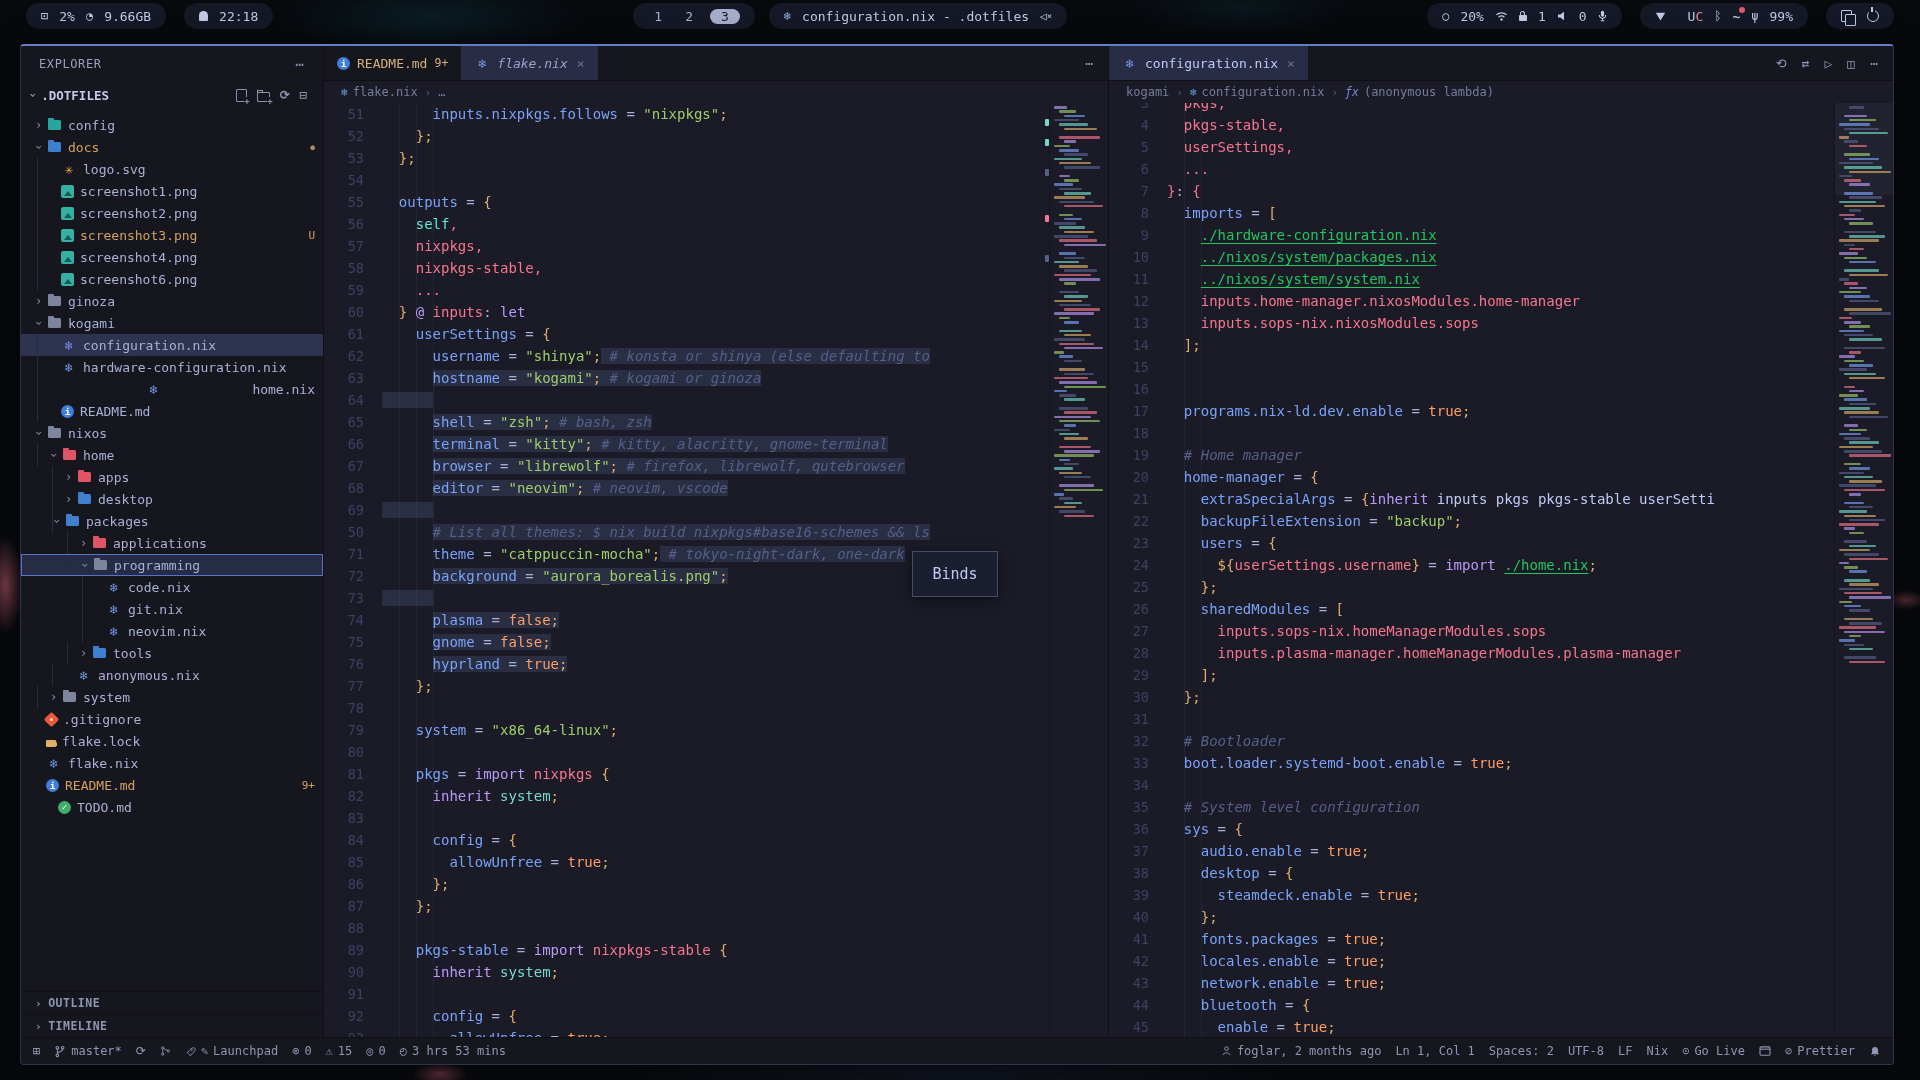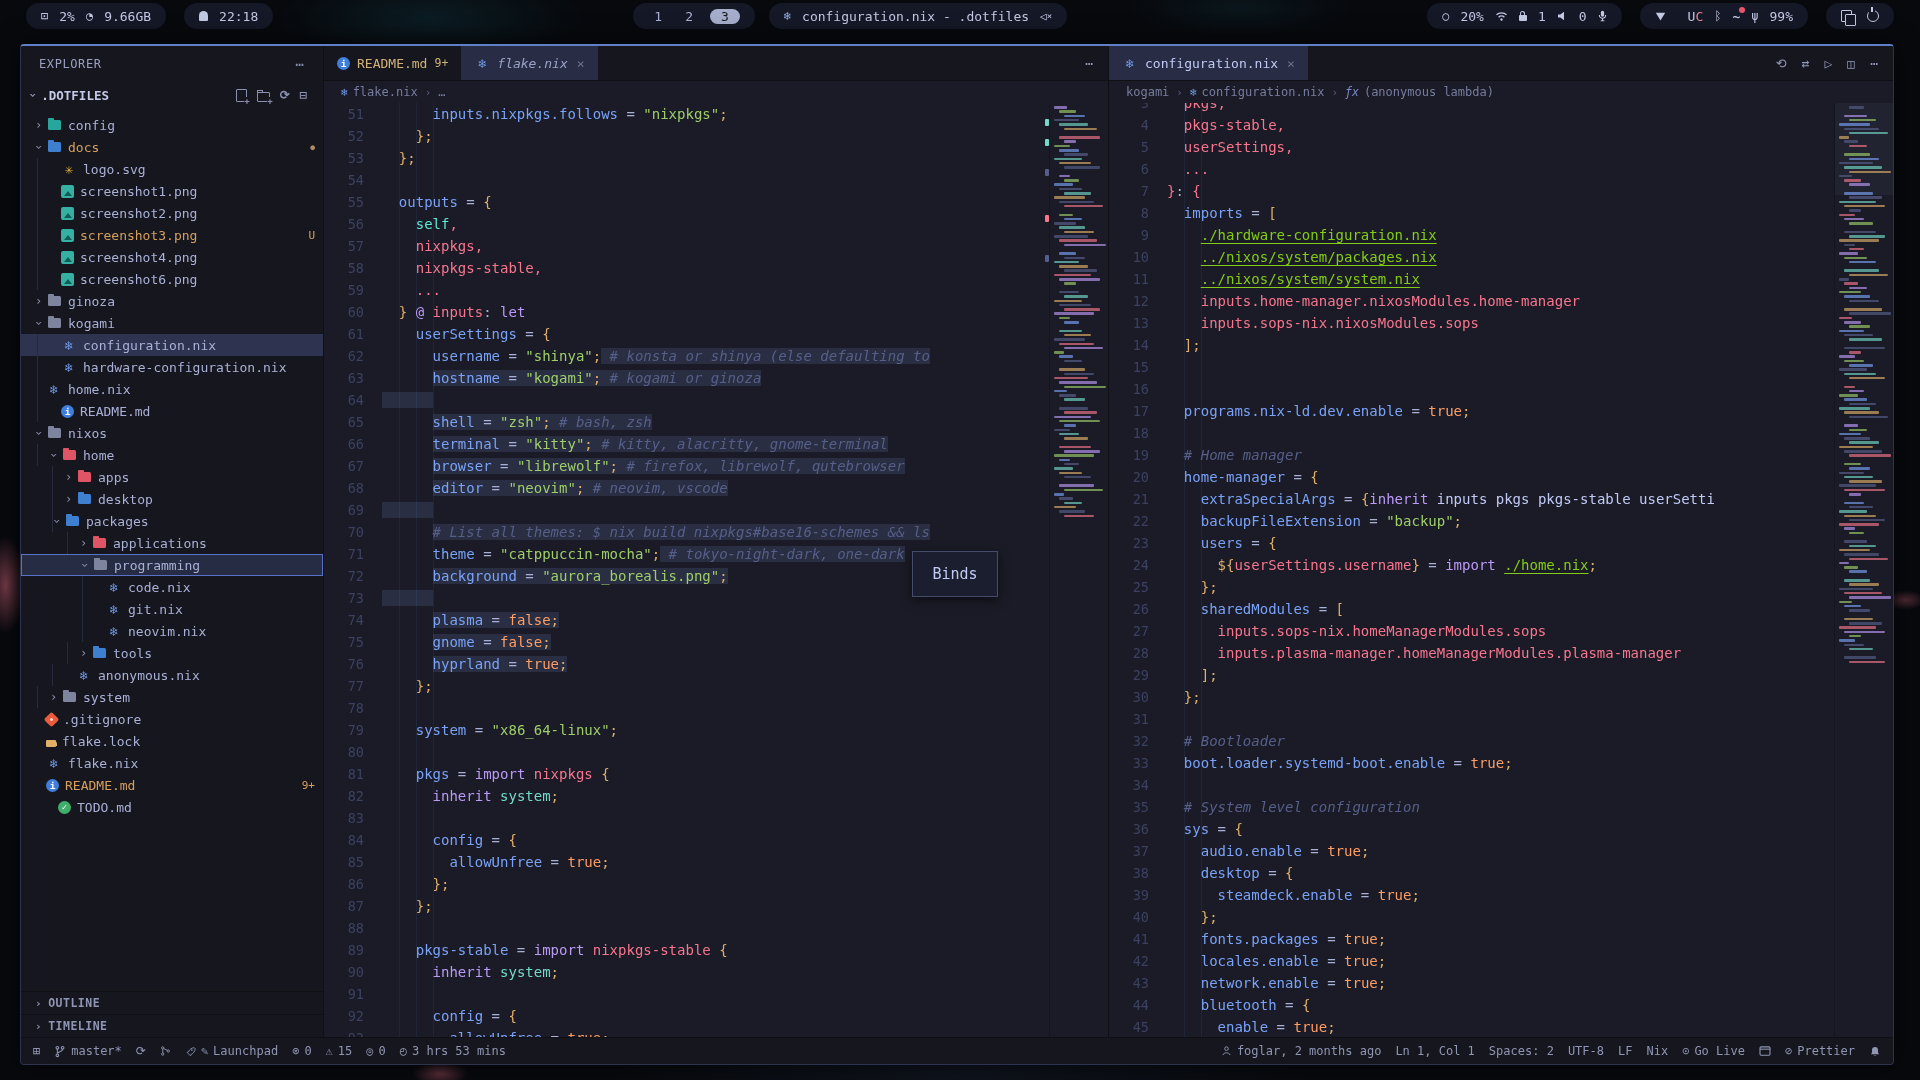--- a/index.html
+++ b/index.html
@@ -111,21 +111,21 @@
   .code{flex:1;position:relative;overflow:hidden;font-size:14px;line-height:22px;}
   .lines{position:absolute;left:0;top:0;right:58px;}
   .rightg .lines{top:-11px;}
   .cl{display:flex;height:22px;white-space:pre;}
   .ln{width:40px;text-align:right;padding-right:18px;color:#3b4261;flex:none;font-size:13.5px;}
   .guide{position:absolute;top:0;bottom:0;width:1px;background:#20263a;}
   .s-wh{color:#c0caf5;} .s-id{color:#7aa2f7;} .s-str{color:#9ece6a;} .s-y{color:#e0af68;}
   .s-red{color:#f7768e;} .s-or{color:#ff9e64;} .s-kw{color:#bb9af7;}
   .s-cmt{color:#565f89;font-style:italic;} .s-dim{color:#5eead4;} .s-teal{color:#73daca;}
   .s-pun{color:#a9b1d6;}
-  .s-link{color:#84cc16;text-decoration:underline;text-underline-offset:3px;}
+  .s-link{color:#22c55e;text-decoration:underline;text-underline-offset:3px;}
   .hl{background:rgba(130,160,230,.15);}
   .minimap{position:absolute;top:0;right:0;width:58px;bottom:0;background:#1a1b26;border-left:1px solid #15151d;overflow:hidden;}
   .mline{position:absolute;height:2.6px;border-radius:1px;opacity:.65;}
   .mm-slider{position:absolute;left:0;right:0;background:rgba(192,202,245,.05);}
   .ruler-mark{position:absolute;width:4px;height:7px;right:59px;border-radius:1px;}
   .binds{position:absolute;left:588px;top:448px;width:84px;height:44px;background:#1b1e2e;
     border:1px solid #454b6b;display:flex;align-items:center;justify-content:center;color:#c0caf5;
     font-size:15px;box-shadow:0 3px 10px rgba(0,0,0,.55);z-index:5;}
   
   .statusbar{height:26px;background:#16161e;border-top:1px solid #0f0f14;display:flex;align-items:center;
@@ -288,21 +288,21 @@
           <div class="row sel has-guide" style="padding-left: 25px; --g: 16px;">
             <span class="chev"></span>
             <span class="fi fi-nix"></span>
             <span class="lbl">configuration.nix</span>
           </div>
           <div class="row has-guide" style="padding-left: 25px; --g: 16px;">
             <span class="chev"></span>
             <span class="fi fi-nix"></span>
             <span class="lbl">hardware-configuration.nix</span>
           </div>
-          <div class="row has-guide" style="padding-left: 10px; --g: 16px;">
+          <div class="row has-guide" style="padding-left: 25px; justify-content: space-between; --g: 16px;">
             <span class="chev"></span>
             <span class="fi fi-nix"></span>
             <span class="lbl">home.nix</span>
           </div>
           <div class="row has-guide" style="padding-left: 25px; --g: 16px;">
             <span class="chev"></span>
             <span class="fi fi-info"></span>
             <span class="lbl">README.md</span>
           </div>
           <div class="row" style="padding-left: 10px;">
@@ -452,21 +452,21 @@
             <div class="cl"><span class="ln">60</span><span><span class="s-wh">  </span><span class="s-y">}</span><span class="s-kw"> @ </span><span class="s-red">inputs</span><span class="s-pun">:</span><span class="s-kw"> let</span></span></div>
             <div class="cl"><span class="ln">61</span><span><span class="s-wh">    </span><span class="s-id">userSettings</span><span class="s-pun"> = </span><span class="s-y">{</span></span></div>
             <div class="cl"><span class="ln">62</span><span><span class="s-wh">      </span><span class="s-id">username</span><span class="s-pun"> = </span><span class="s-str">"shinya"</span><span class="s-y">;</span><span class="s-cmt hl"> # konsta or shinya (else defaulting to</span></span></div>
             <div class="cl"><span class="ln">63</span><span><span class="s-wh">      </span><span class="s-id hl">hostname</span><span class="s-pun hl"> = </span><span class="s-str hl">"kogami"</span><span class="s-y hl">;</span><span class="s-cmt hl"> # kogami or ginoza</span></span></div>
             <div class="cl"><span class="ln">64</span><span><span class="s-wh hl">      </span></span></div>
             <div class="cl"><span class="ln">65</span><span><span class="s-wh">      </span><span class="s-id hl">shell</span><span class="s-pun hl"> = </span><span class="s-str hl">"zsh"</span><span class="s-y hl">;</span><span class="s-cmt hl"> # bash, zsh</span></span></div>
             <div class="cl"><span class="ln">66</span><span><span class="s-wh">      </span><span class="s-id hl">terminal</span><span class="s-pun hl"> = </span><span class="s-str hl">"kitty"</span><span class="s-y hl">;</span><span class="s-cmt hl"> # kitty, alacritty, gnome-terminal</span></span></div>
             <div class="cl"><span class="ln">67</span><span><span class="s-wh">      </span><span class="s-id hl">browser</span><span class="s-pun hl"> = </span><span class="s-str hl">"librewolf"</span><span class="s-y hl">;</span><span class="s-cmt hl"> # firefox, librewolf, qutebrowser</span></span></div>
             <div class="cl"><span class="ln">68</span><span><span class="s-wh">      </span><span class="s-id hl">editor</span><span class="s-pun hl"> = </span><span class="s-str hl">"neovim"</span><span class="s-y hl">;</span><span class="s-cmt hl"> # neovim, vscode</span></span></div>
             <div class="cl"><span class="ln">69</span><span><span class="s-wh hl">      </span></span></div>
-            <div class="cl"><span class="ln">70</span><span><span class="s-wh">      </span><span class="s-cmt hl"># List all themes: $ nix build nixpkgs#base16-schemes &amp;&amp; ls</span></span></div>
+            <div class="cl"><span class="ln">50</span><span><span class="s-wh">      </span><span class="s-cmt hl"># List all themes: $ nix build nixpkgs#base16-schemes &amp;&amp; ls</span></span></div>
             <div class="cl"><span class="ln">71</span><span><span class="s-wh">      </span><span class="s-id">theme</span><span class="s-pun"> = </span><span class="s-str">"catppuccin-mocha"</span><span class="s-y">;</span><span class="s-cmt hl"> # tokyo-night-dark, one-dark</span></span></div>
             <div class="cl"><span class="ln">72</span><span><span class="s-wh">      </span><span class="s-id hl">background</span><span class="s-pun hl"> = </span><span class="s-str hl">"aurora_borealis.png"</span><span class="s-y hl">;</span></span></div>
             <div class="cl"><span class="ln">73</span><span><span class="s-wh hl">      </span></span></div>
             <div class="cl"><span class="ln">74</span><span><span class="s-wh">      </span><span class="s-id hl">plasma</span><span class="s-pun hl"> = </span><span class="s-or hl">false</span><span class="s-y hl">;</span></span></div>
             <div class="cl"><span class="ln">75</span><span><span class="s-wh">      </span><span class="s-id hl">gnome</span><span class="s-pun hl"> = </span><span class="s-or hl">false</span><span class="s-y hl">;</span></span></div>
             <div class="cl"><span class="ln">76</span><span><span class="s-wh">      </span><span class="s-id hl">hyprland</span><span class="s-pun hl"> = </span><span class="s-or hl">true</span><span class="s-y hl">;</span></span></div>
             <div class="cl"><span class="ln">77</span><span><span class="s-wh">    </span><span class="s-y">};</span></span></div>
             <div class="cl"><span class="ln">78</span><span></span></div>
             <div class="cl"><span class="ln">79</span><span><span class="s-wh">    </span><span class="s-id">system</span><span class="s-pun"> = </span><span class="s-str">"x86_64-linux"</span><span class="s-y">;</span></span></div>
             <div class="cl"><span class="ln">80</span><span></span></div>

